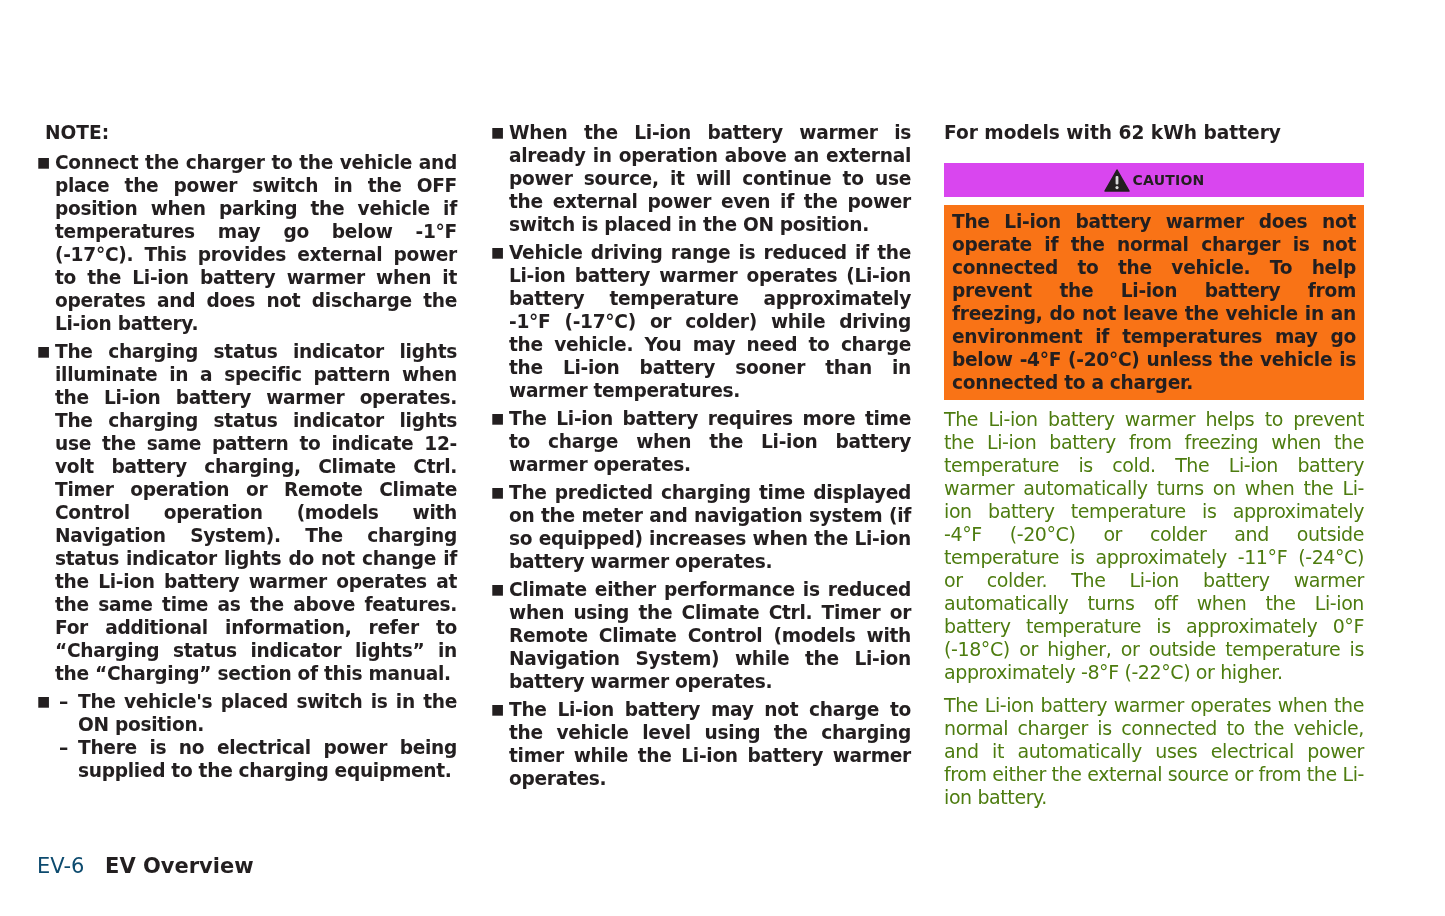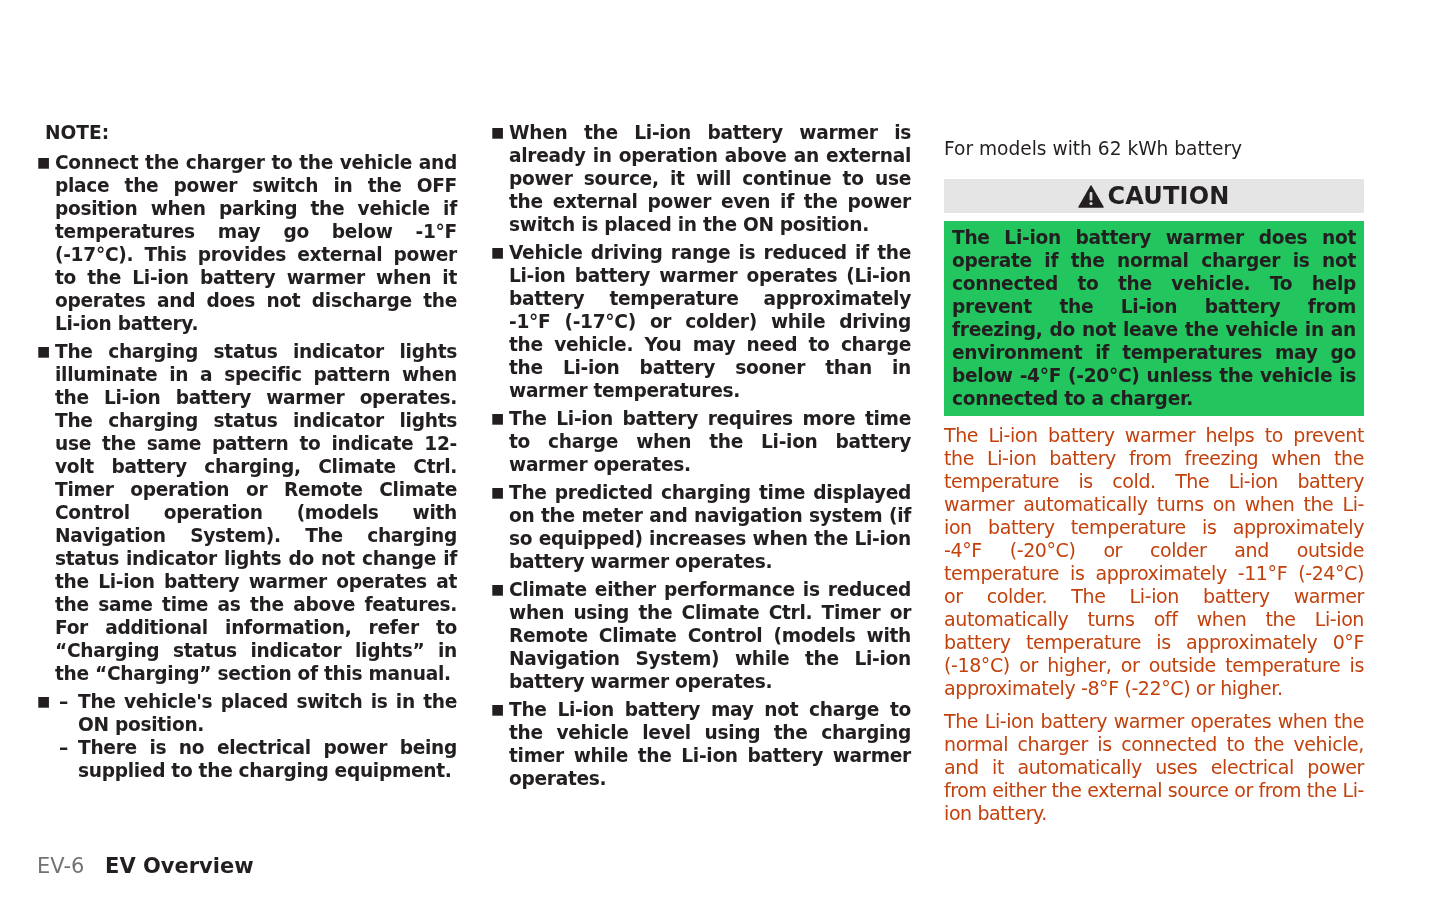--- a/index.html
+++ b/index.html
@@ -19,39 +19,39 @@
       position: relative; padding-left: 18px; margin-bottom: 5px;
       text-align: justify; font-weight: bold; font-size: 18.6px; line-height: 23px; letter-spacing: -0.3px;
     }
     ul.bullets > li .bullet-mark {
       position: absolute; left: 0; top: 0; font-size: 14px; line-height: 23px;
     }
     ul.dashes { list-style: none; margin: 0; padding: 0; }
     ul.dashes > li { position: relative; padding-left: 23px; text-align: justify; }
     ul.dashes > li .dash-mark { position: absolute; left: 4px; top: 0; }
 
-    .section-heading { font-weight: normal; font-size: 18.6px; line-height: 24px; margin: 16px 0 18px 0; }
+    .section-heading { font-weight: bold; font-size: 18.6px; line-height: 24px; margin: 0 0 18px 0; }
 
     .caution-header {
-      background: #e5e5e5; height: 34px; display: flex; align-items: center; justify-content: center;
-      font-weight: bold; font-size: 24px; letter-spacing: 0.2px;
+      background: #d946ef; height: 34px; display: flex; align-items: center; justify-content: center;
+      font-weight: bold; font-size: 14px; letter-spacing: 0.2px;
     }
     .caution-header svg { width: 26px; height: 23px; margin-right: 3px; }
     .caution-body {
-      background: #22c55e; margin-top: 8px; padding: 5px 8px 6px 8px;
+      background: #f97316; margin-top: 8px; padding: 5px 8px 6px 8px;
       font-weight: bold; font-size: 18.6px; line-height: 23px; text-align: justify; letter-spacing: -0.3px;
     }
     .body-para {
       font-size: 19px; line-height: 23px; text-align: justify; font-weight: normal;
-      color: #c2410c; margin: 8px 0 0 0; letter-spacing: -0.4px;
+      color: #4d7c0f; margin: 8px 0 0 0; letter-spacing: -0.4px;
     }
     .body-para + .body-para { margin-top: 10px; }
 
     .footer { position: absolute; left: 37px; top: 853px; font-size: 21px; line-height: 26px; }
-    .footer .page-num { font-weight: normal; color: #737373; margin-right: 14px; }
+    .footer .page-num { font-weight: normal; color: #0c4a6e; margin-right: 14px; }
     .footer .section-title { font-weight: bold; }
   </style>
 </head>
 <body>
 
 <div class="col col-left">
   <div class="note-heading">NOTE:</div>
   <ul class="bullets">
     <li>
       <span class="bullet-mark">■</span>

